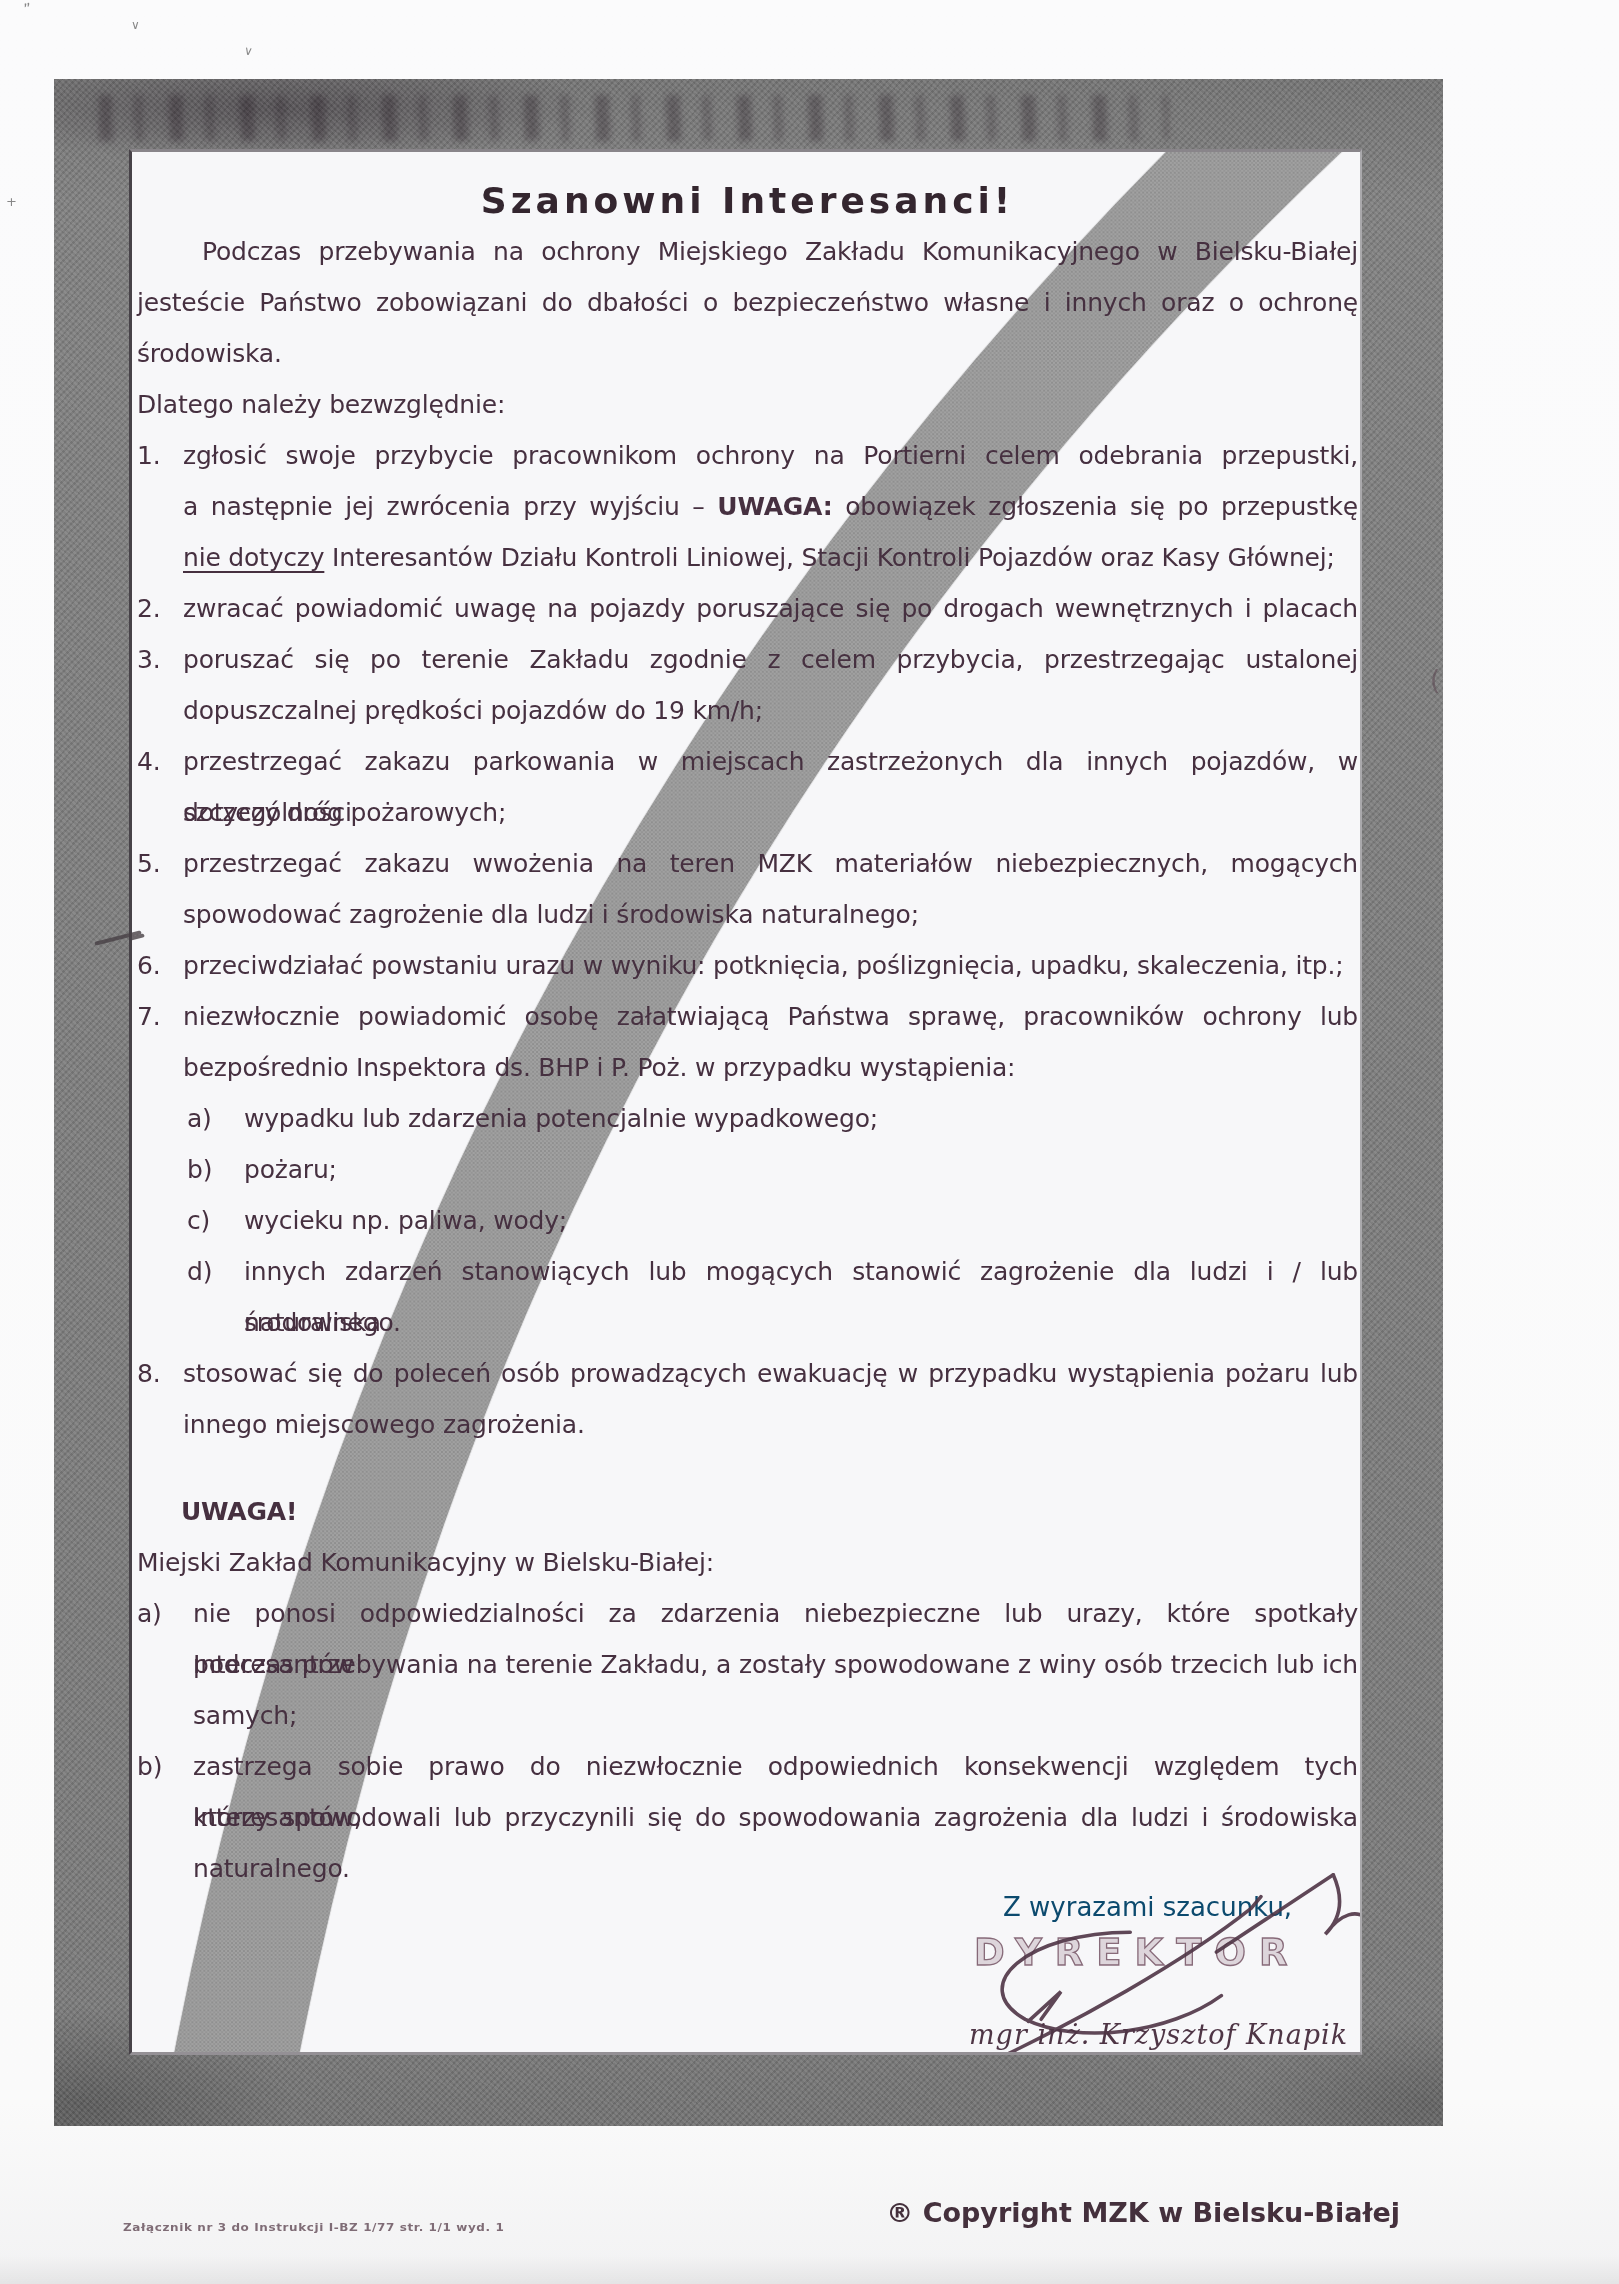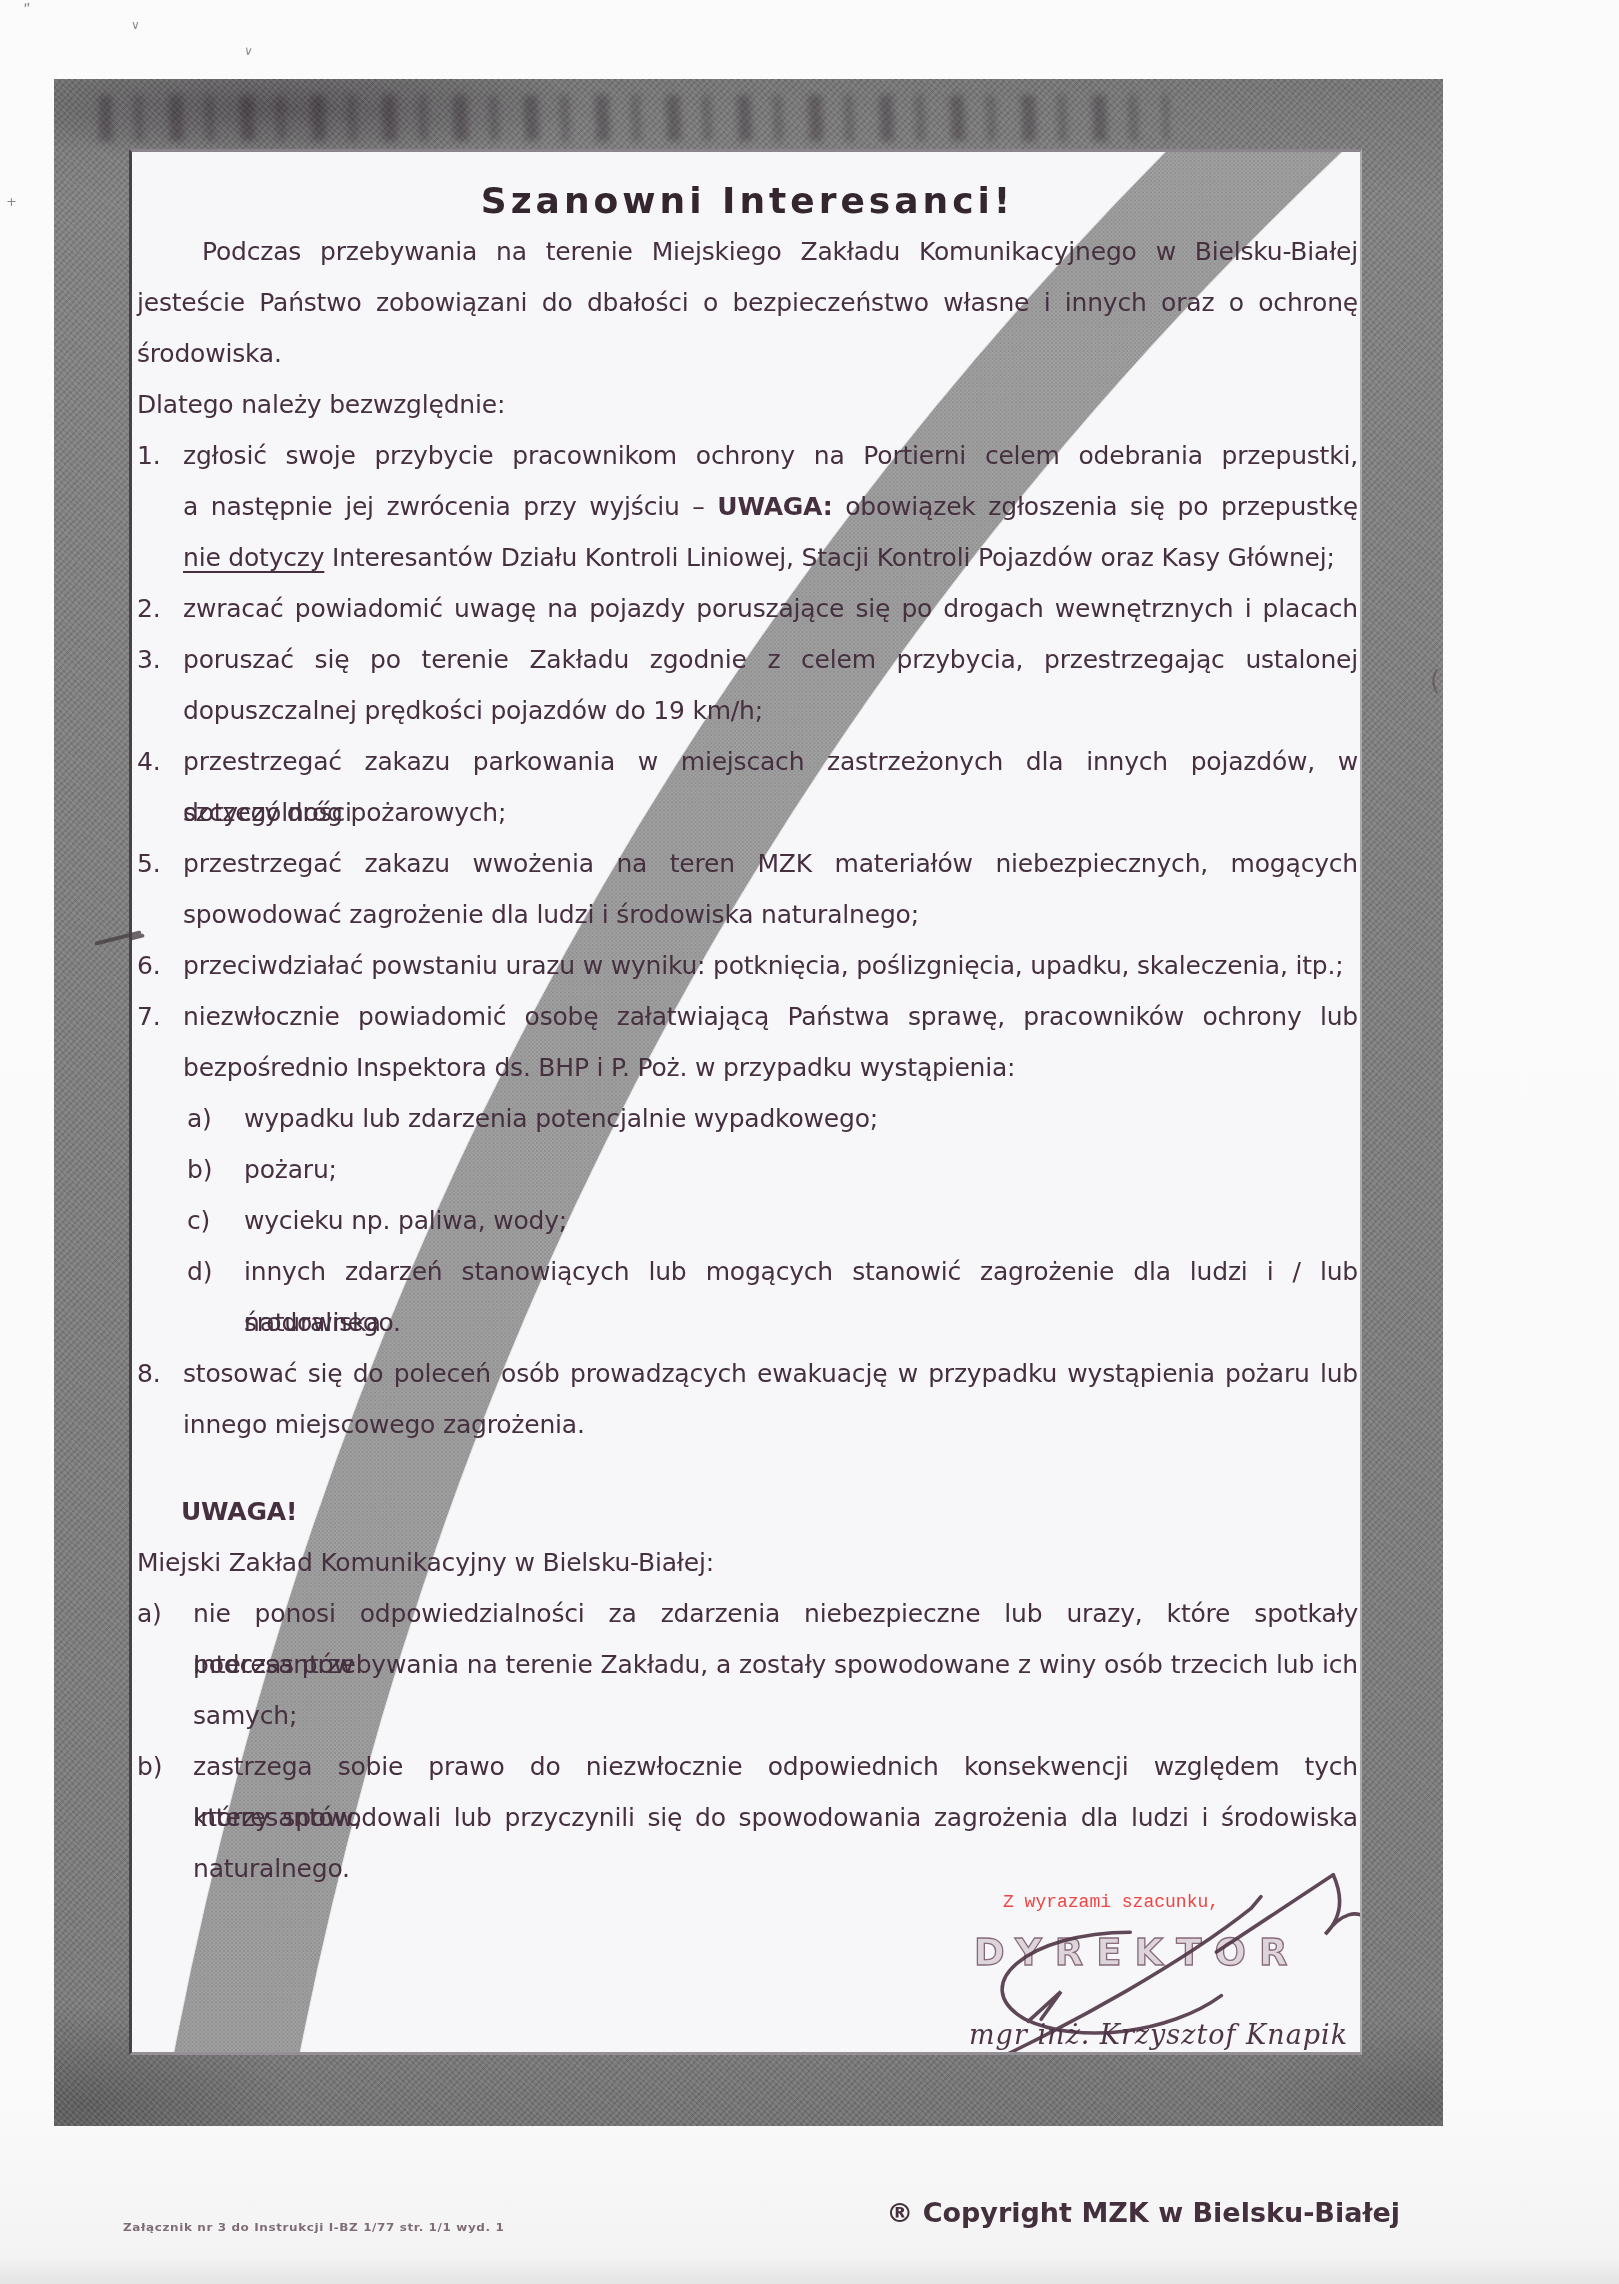--- a/index.html
+++ b/index.html
@@ -46,21 +46,21 @@
   .row .marker{flex:0 0 46px;}
   .row.alpha .marker{flex:0 0 56px;}
   .row.sub{padding-left:50px;} .row.sub .marker{flex:0 0 57px;}
   .row.bold{font-weight:bold;margin-left:44px;}
   .txt{flex:1; min-width:0;}
   .txt.just{text-align:justify; text-align-last:justify;}
   .row.para .txt.first{text-indent:65px;}
   .txt u{text-underline-offset:5px;}
   .gap{height:36px;}
   
-  .salutation{position:absolute; left:871px; top:1740px; z-index:2; font-size:18px; color:#ef4444;font-family:Liberation Mono, monospace;}
+  .salutation{position:absolute; left:871px; top:1740px; z-index:2; font-size:26px; color:#0c4a6e;}
   .stamp{position:absolute; left:842px; top:1779px; z-index:2;
     font-size:37px; font-weight:bold; letter-spacing:13px;
     color:rgba(130,95,112,.22); -webkit-text-stroke:1.3px rgba(110,75,92,.8);}
   .signer{position:absolute; left:837px; top:1867px; z-index:2;
     font-family:"DejaVu Serif", serif; font-style:italic; font-size:27px;
     letter-spacing:1px; color:#4e3545;}
   .sig-svg{position:absolute; left:0; top:0; width:100%; height:100%; z-index:3; pointer-events:none;}
   
   .copyright{position:absolute; right:220px; top:2181px; font-size:27px; font-weight:bold; color:#44303c;margin-top:16px;}
   .docref{position:absolute; left:123px; top:2220px; font-size:12px; font-weight:bold;
@@ -94,21 +94,21 @@
         </pattern>
       </defs>
       <path d="M 1187 -53 Q 317 767 97 1967" stroke="#9f9f9f" stroke-width="124" fill="none" opacity="0.95"></path>
       <path d="M 1187 -53 Q 317 767 97 1967" stroke="url(#ht)" stroke-width="124" fill="none" opacity="0.55"></path>
       <path d="M 1187 -53 Q 317 767 97 1967" stroke="#8a8a8a" stroke-width="126" fill="none" opacity="0.18"></path>
     </svg>
 
     <div class="content" id="flow">
       <div class="title">Szanowni Interesanci!</div>
     <div class="row para">
-          <span class="txt just first">Podczas przebywania na terenie Miejskiego Zakładu Komunikacyjnego w Bielsku-Białej</span>
+          <span class="txt just first">Podczas przebywania na ochrony Miejskiego Zakładu Komunikacyjnego w Bielsku-Białej</span>
         </div>
         <div class="row para">
           <span class="txt just">jesteście Państwo zobowiązani do dbałości o bezpieczeństwo własne i innych oraz o ochronę</span>
         </div>
         <div class="row para">
           <span class="txt">środowiska.</span>
         </div>
         <div class="row plain">
           <span class="txt">Dlatego należy bezwzględnie:</span>
         </div>

